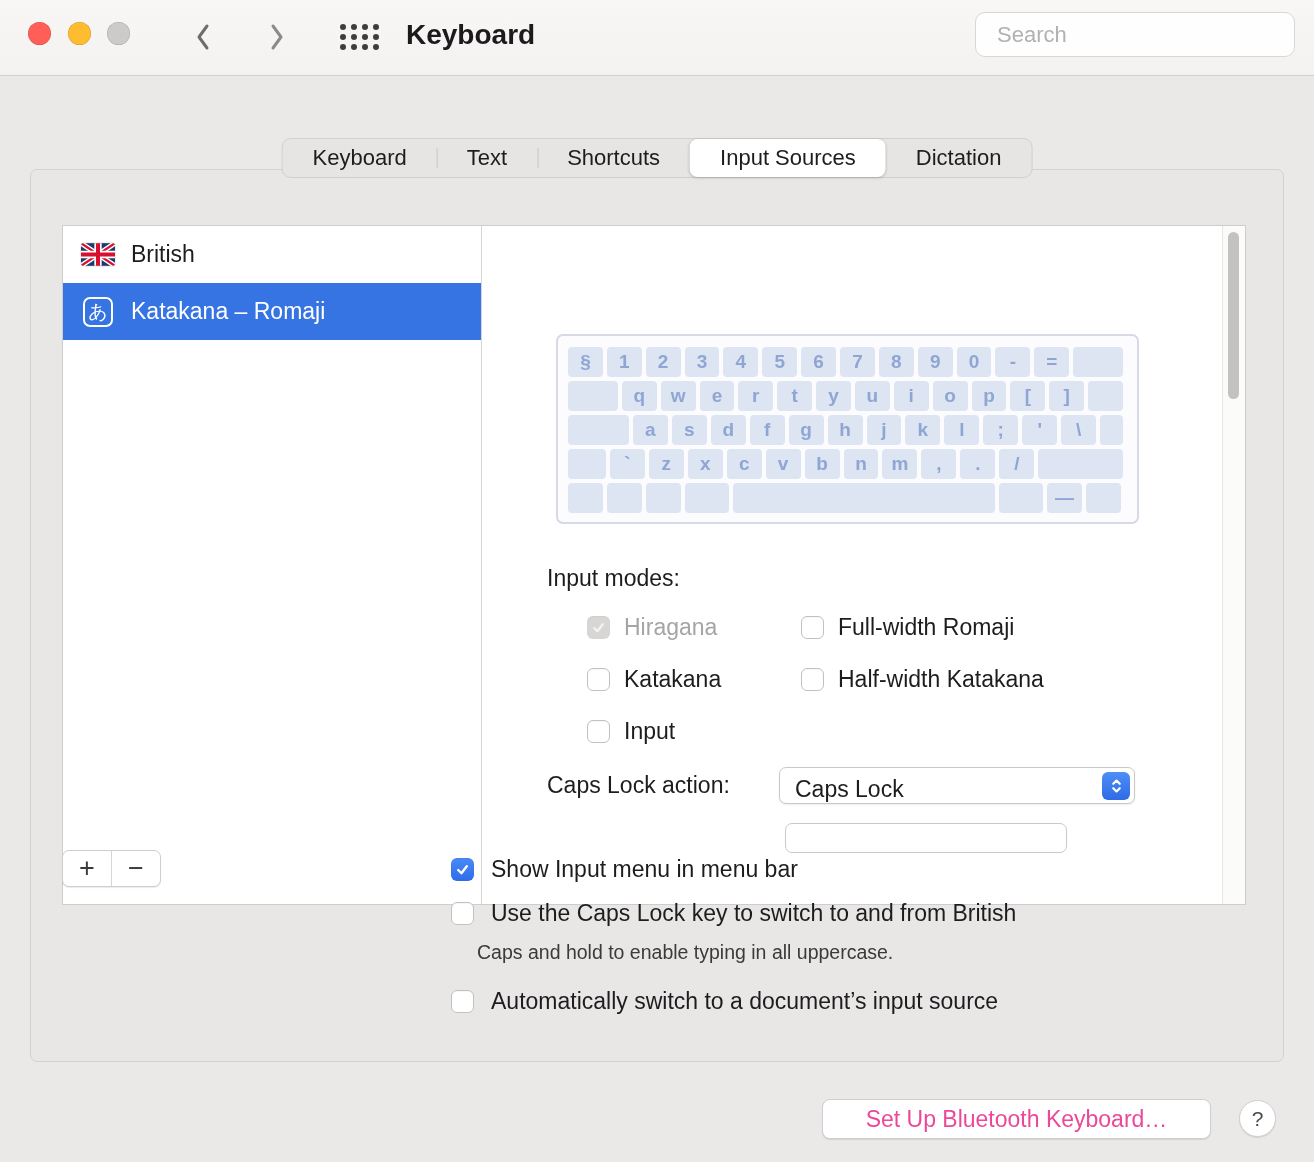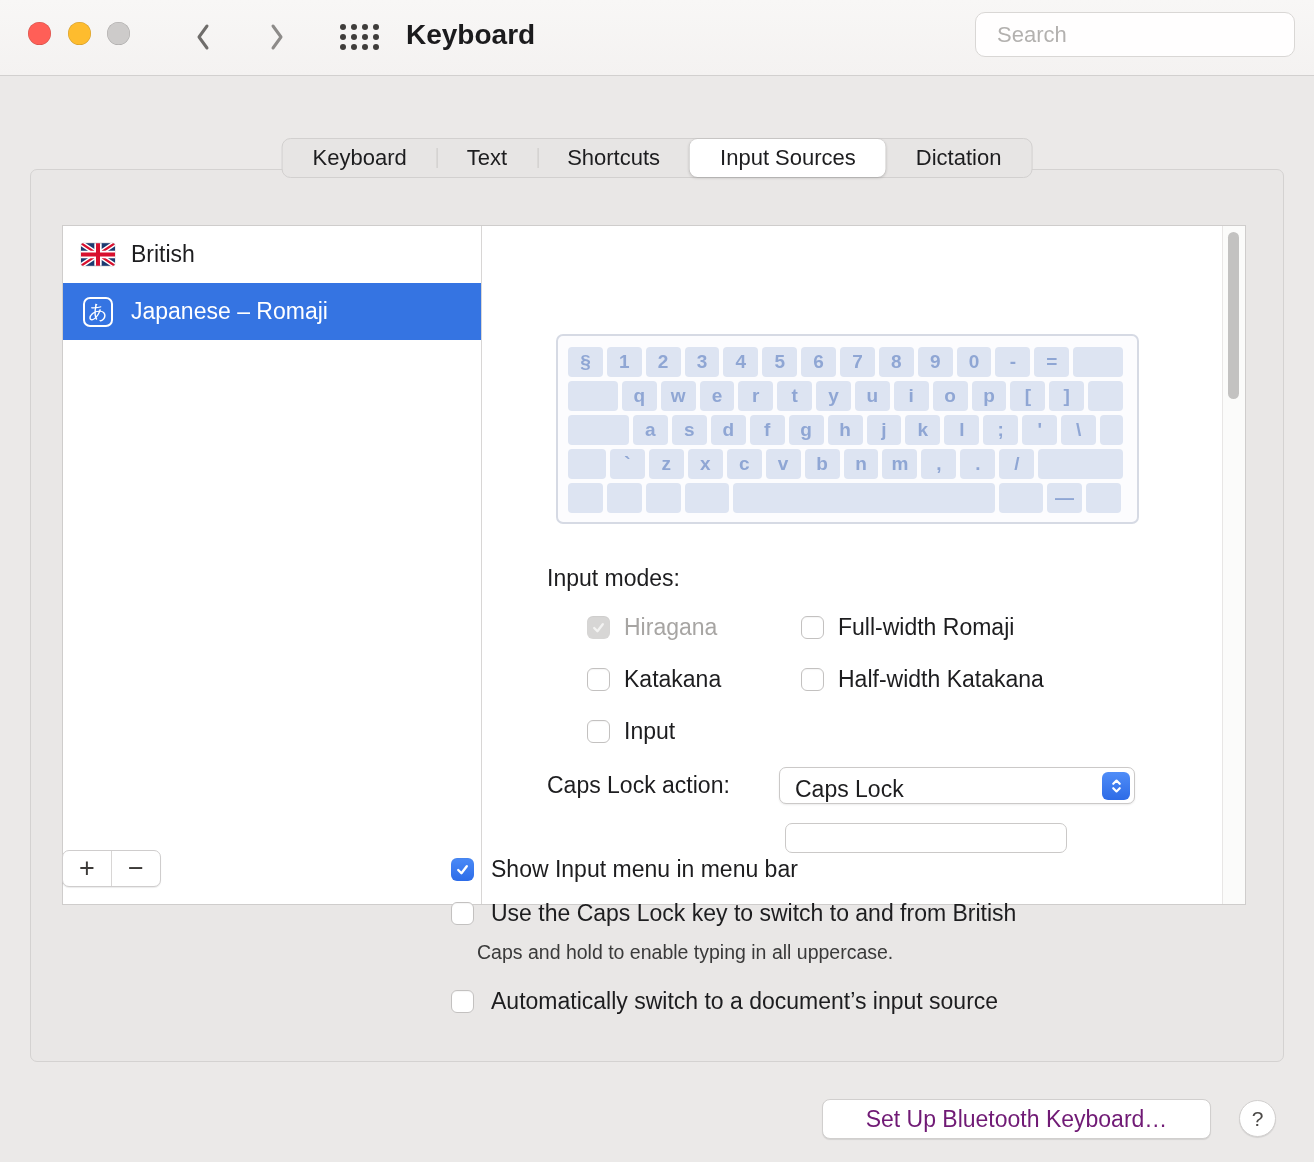--- a/index.html
+++ b/index.html
@@ -116,21 +116,21 @@
     font-size:27px; color:#3c3a38; line-height:1; }
   .ar-btn:first-child { border-right:1px solid #d8d6d5; }
 
   
   .footer-row { position:absolute; left:437px; display:flex; align-items:center; gap:17px; height:25px;padding-left:14px; }
   .footer-label { font-size:23px; color:#1d1d1f; white-space:nowrap; }
   .footer-sub { position:absolute; left:477px; top:941px; font-size:19.5px; color:#3a3a3a; }
 
   
   .push-btn { position:absolute; background:#ffffff; border:1px solid #d1cfce; border-radius:8px;
-    box-shadow:0 1px 1px rgba(0,0,0,.1); font-size:23px; color:#701a75;
+    box-shadow:0 1px 1px rgba(0,0,0,.1); font-size:23px; color:#ec4899;
     display:flex; align-items:center; justify-content:center;
     font-family:"Liberation Sans","DejaVu Sans",sans-serif; }
   .bt-setup { left:822px; top:1099px; width:389px; height:40px; }
   .bt-help { left:1239px; top:1100px; width:37px; height:37px; border-radius:50%;
     font-size:21px; color:#4c4a48; }
 </style>
 </head>
 <body>
 
 <div class="window">
@@ -197,21 +197,21 @@
               <path d="M0,0 60,40 M60,0 0,40" stroke="#ffffff" stroke-width="9"></path>
               <path d="M0,0 60,40 M60,0 0,40" stroke="#d8102e" stroke-width="4"></path>
               <path d="M30,0 V40 M0,20 H60" stroke="#ffffff" stroke-width="13"></path>
               <path d="M30,0 V40 M0,20 H60" stroke="#d8102e" stroke-width="7"></path>
             </svg>
           </span>
           <span class="source-label">British</span>
         </div>
         <div class="source-row selected">
           <span class="ja-icon">あ</span>
-          <span class="source-label">Japanese – Romaji</span>
+          <span class="source-label">Katakana – Romaji</span>
         </div>
       </div>
 
       <div class="detail">
 
         <div class="kbd-bezel">
           <div id="kbd-rows">
               <div class="kbd-row">
                 <div class="key" style="width: 35px;">§</div>
                 <div class="key" style="width: 35px;">1</div>

